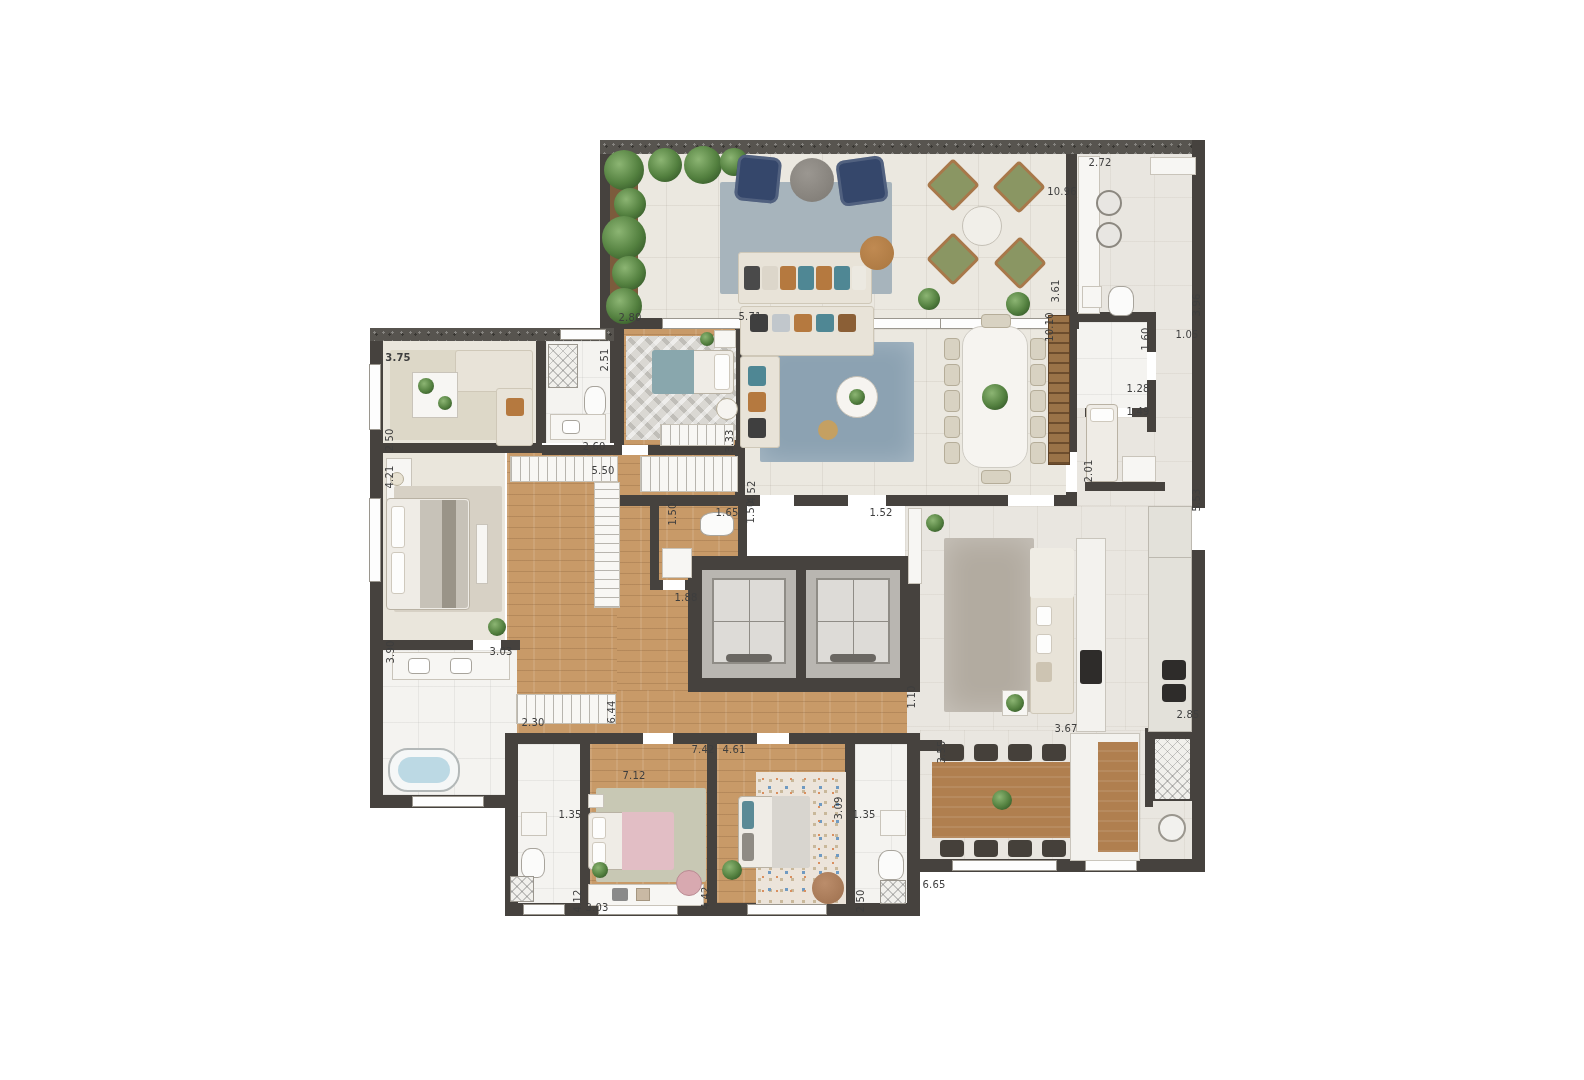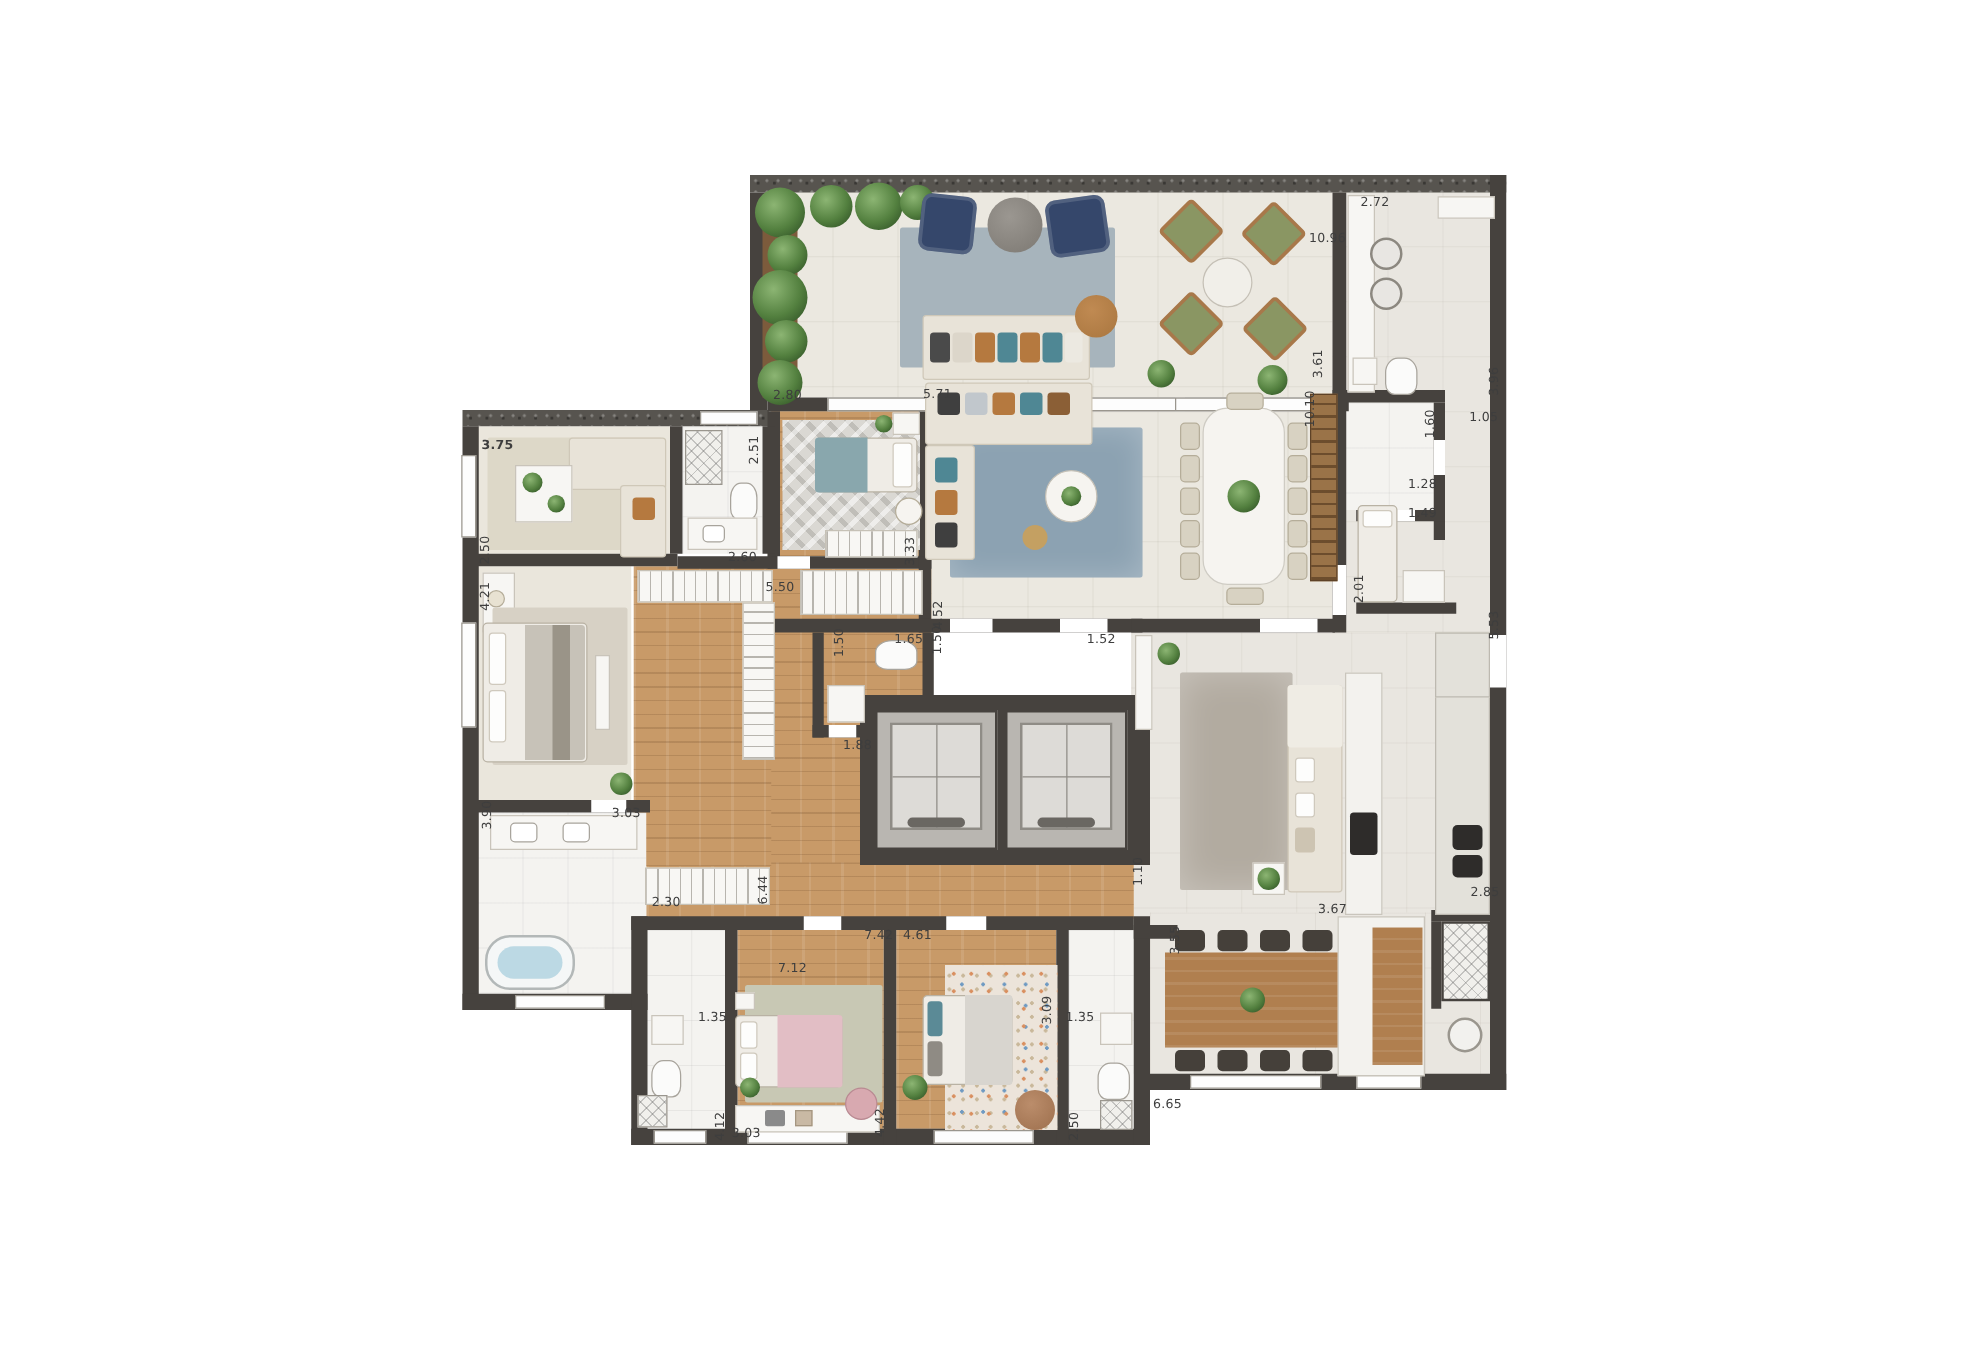--- a/index.html
+++ b/index.html
@@ -344,21 +344,21 @@
       <span class="dim" style="left: 1062px; top: 163px; margin-top: 28px;">10.96</span>
       <span class="dim" style="left: 1100px; top: 162px;">2.72</span>
       <span class="dim" style="left: 398px; top: 357px; font-weight: bold;">3.75</span>
       <span class="dim v" style="left: 389px; top: 440px;">2.50</span>
       <span class="dim v" style="left: 389px; top: 477px;">4.21</span>
       <span class="dim v" style="left: 604px; top: 360px;">2.51</span>
       <span class="dim" style="left: 594px; top: 446px;">2.60</span>
       <span class="dim" style="left: 630px; top: 317px;">2.80</span>
       <span class="dim" style="left: 750px; top: 316px;">5.71</span>
       <span class="dim v" style="left: 729px; top: 441px;">3.33</span>
-      <span class="dim" style="left: 624px; top: 470px;">5.50</span>
+      <span class="dim" style="left: 603px; top: 470px;">5.50</span>
       <span class="dim v" style="left: 751px; top: 492px;">4.52</span>
       <span class="dim v" style="left: 672px; top: 514px;">1.50</span>
       <span class="dim" style="left: 727px; top: 512px;">1.65</span>
       <span class="dim v" style="left: 750px; top: 512px;">1.50</span>
       <span class="dim" style="left: 881px; top: 512px;">1.52</span>
       <span class="dim" style="left: 686px; top: 597px;">1.88</span>
       <span class="dim v" style="left: 1055px; top: 291px;">3.61</span>
       <span class="dim v" style="left: 1049px; top: 327px;">10.10</span>
       <span class="dim v" style="left: 1196px; top: 305px;">3.96</span>
       <span class="dim" style="left: 1187px; top: 334px;">1.05</span>

